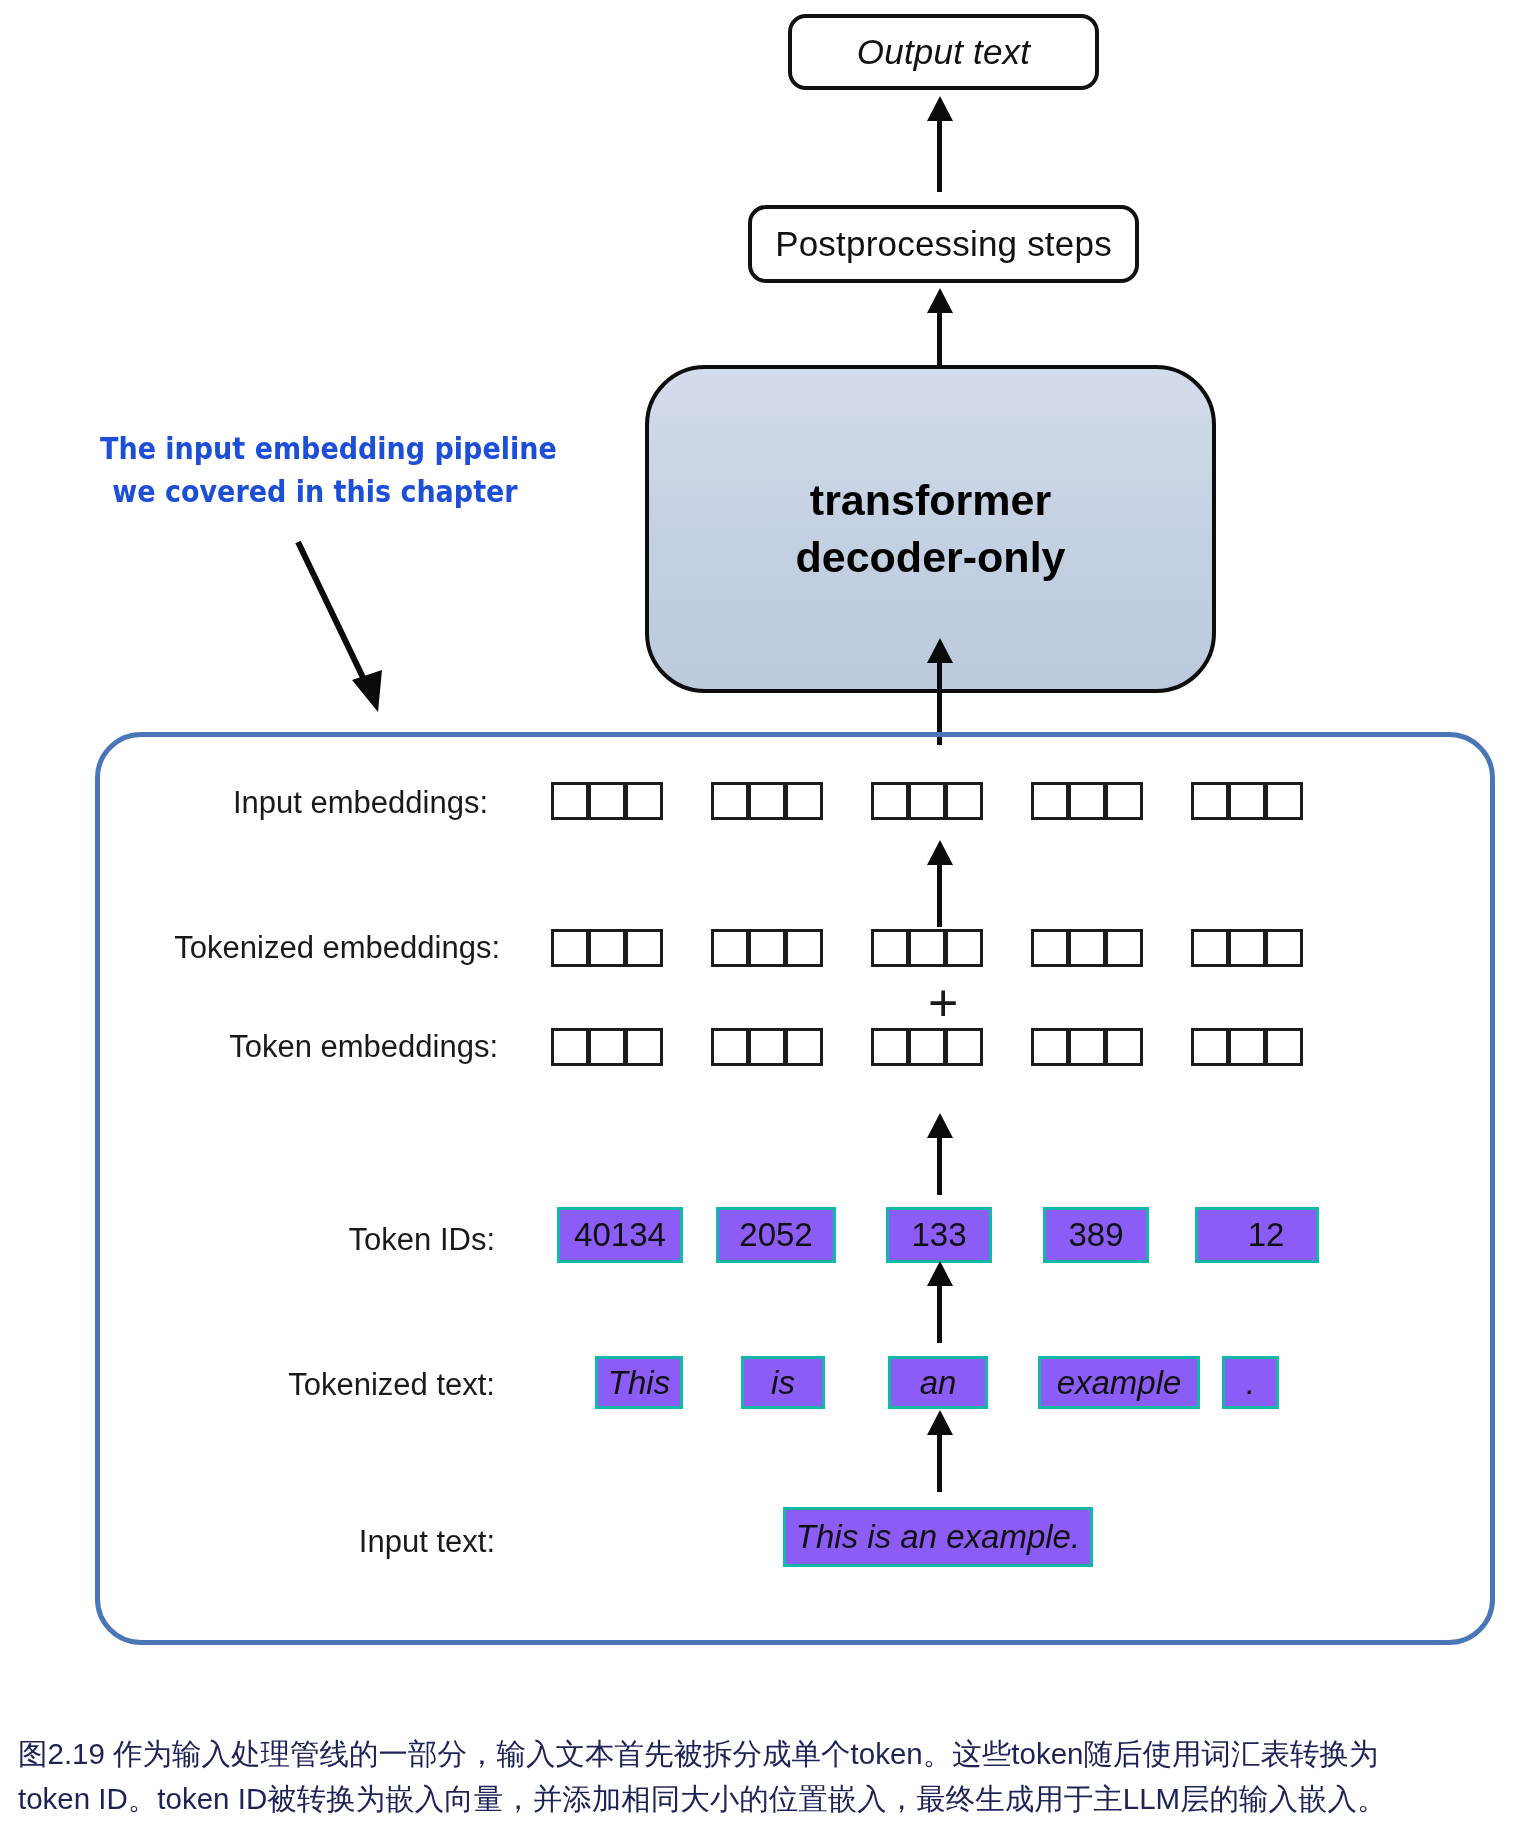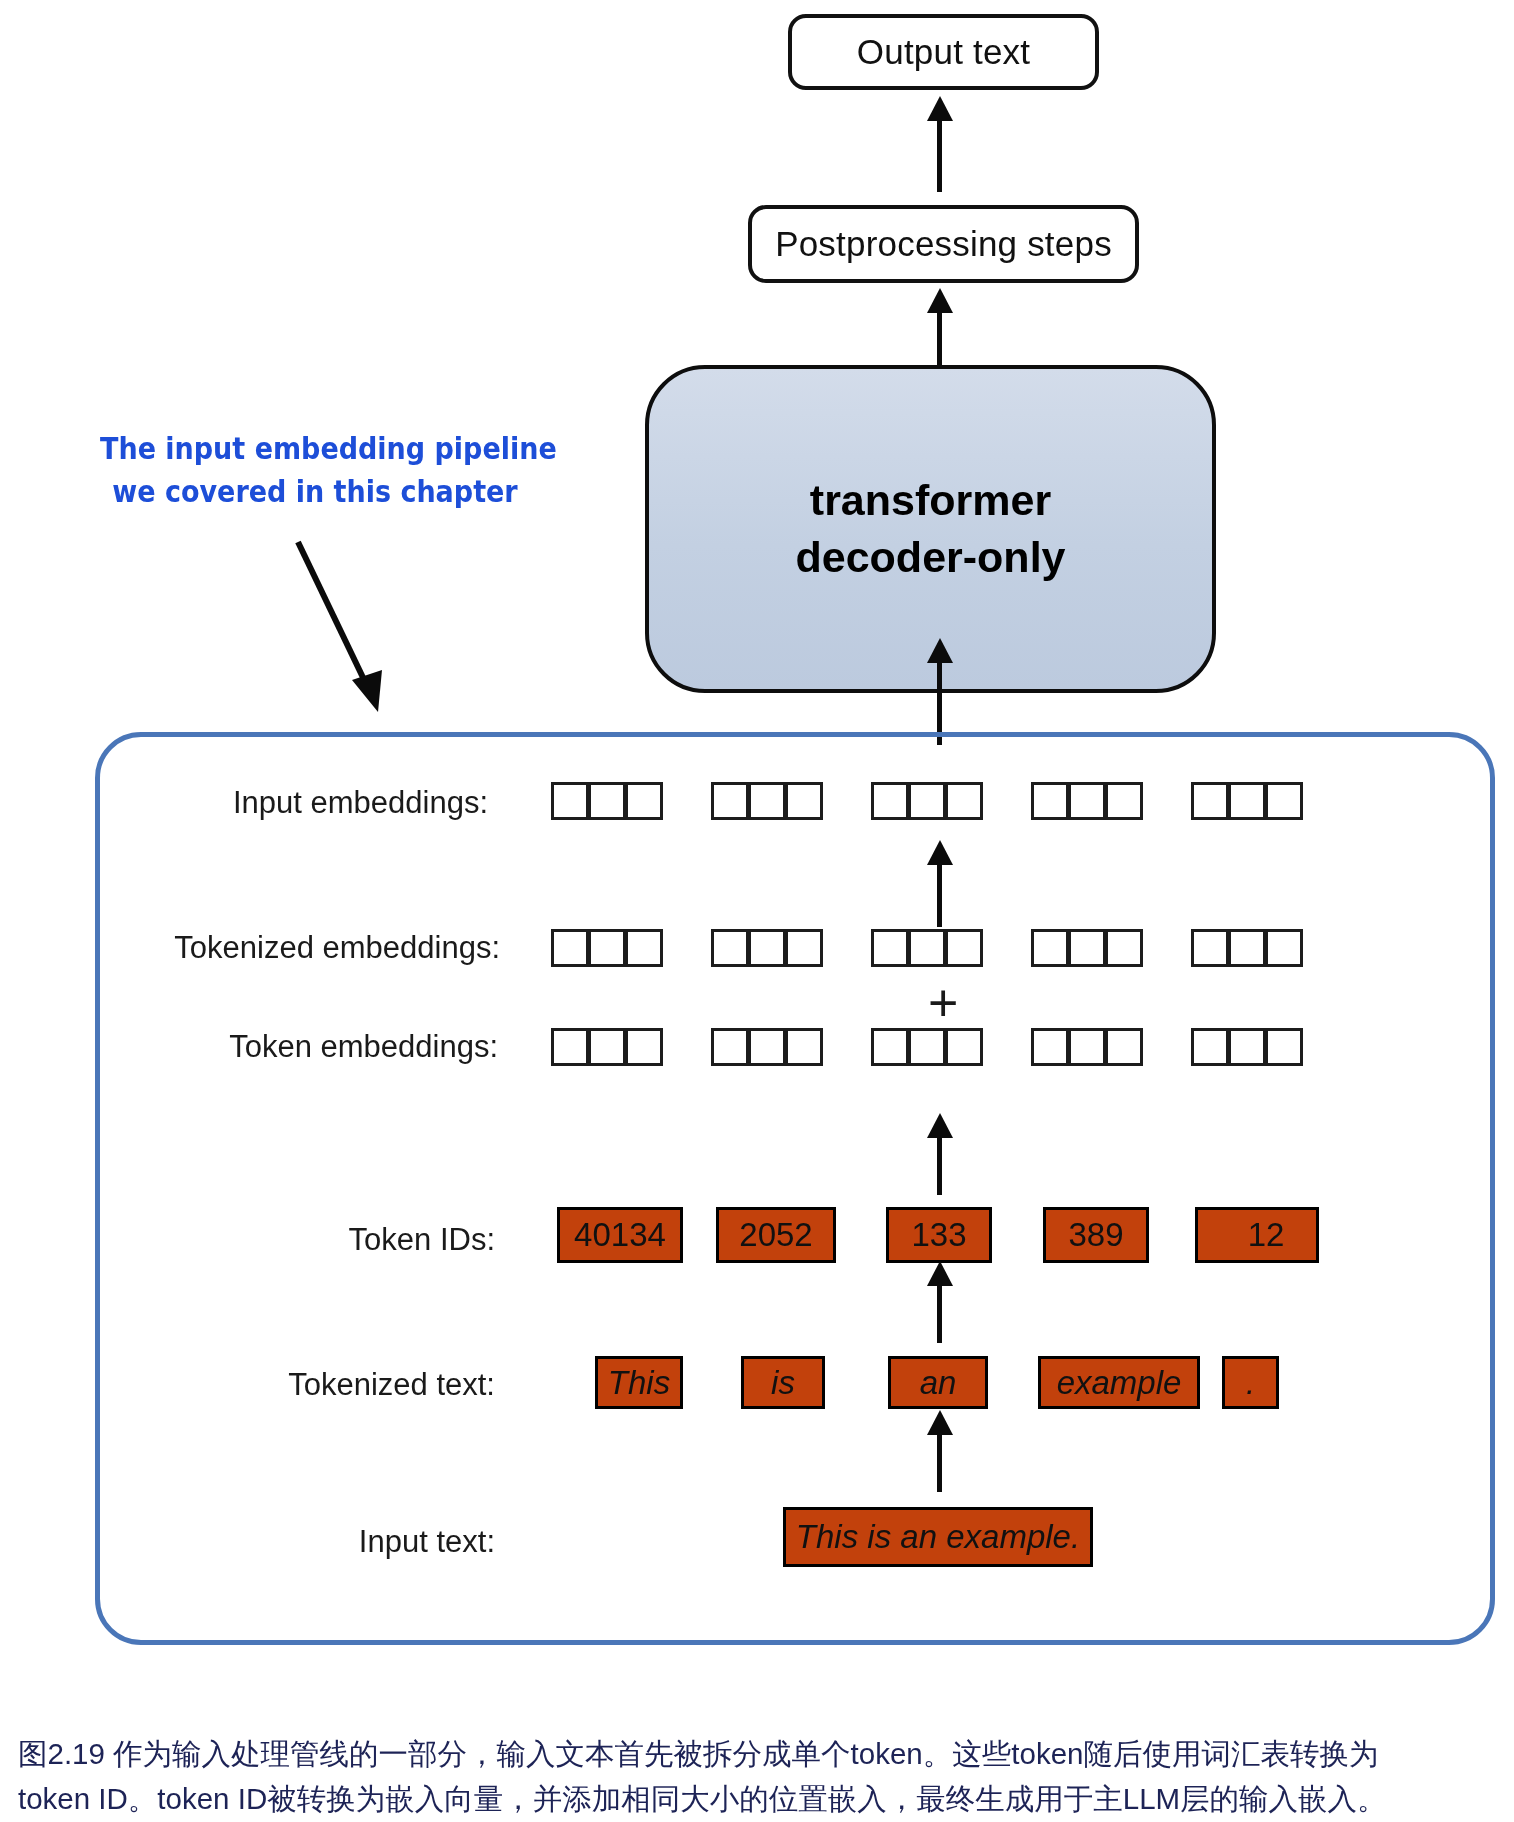--- a/index.html
+++ b/index.html
@@ -105,22 +105,22 @@
     height: 38px;
     border: 3px solid #1c1c1c;
     background: #ffffff;
     box-sizing: border-box;
     margin-right: -1px;
   }
 
   
   .val-box {
     position: absolute;
-    border: 3px solid #000000;
-    background: #c2410c;
+    border: 3px solid #14b8a6;
+    background: #8b5cf6;
     display: flex;
     align-items: center;
     justify-content: center;
     font-size: 33px;
     color: #111111;
     box-sizing: border-box;
     white-space: nowrap;
   }
   .val-box.italic { font-style: italic; }
 
@@ -143,21 +143,21 @@
     line-height: 1.52;
     color: #1d2356;
     font-family: "Liberation Sans", "DejaVu Sans", sans-serif;
   }
 </style>
 </head>
 <body>
 
 <div id="page">
 
-  <div class="pill" style="left:788px; top:14px; width:303px; height:68px;">
+  <div class="pill" style="left:788px; top:14px; width:303px; height:68px;font-style:italic;">
     <span>Output text</span>
   </div>
 
   <div>
     <div class="arrow-shaft" style="left:937px; top:118px; height:74px;"></div>
     <div class="arrow-head" style="left:927px; top:96px;"></div>
   </div>
 
   <div class="pill" style="left:748px; top:205px; width:383px; height:70px;">
     <span>Postprocessing steps</span>

